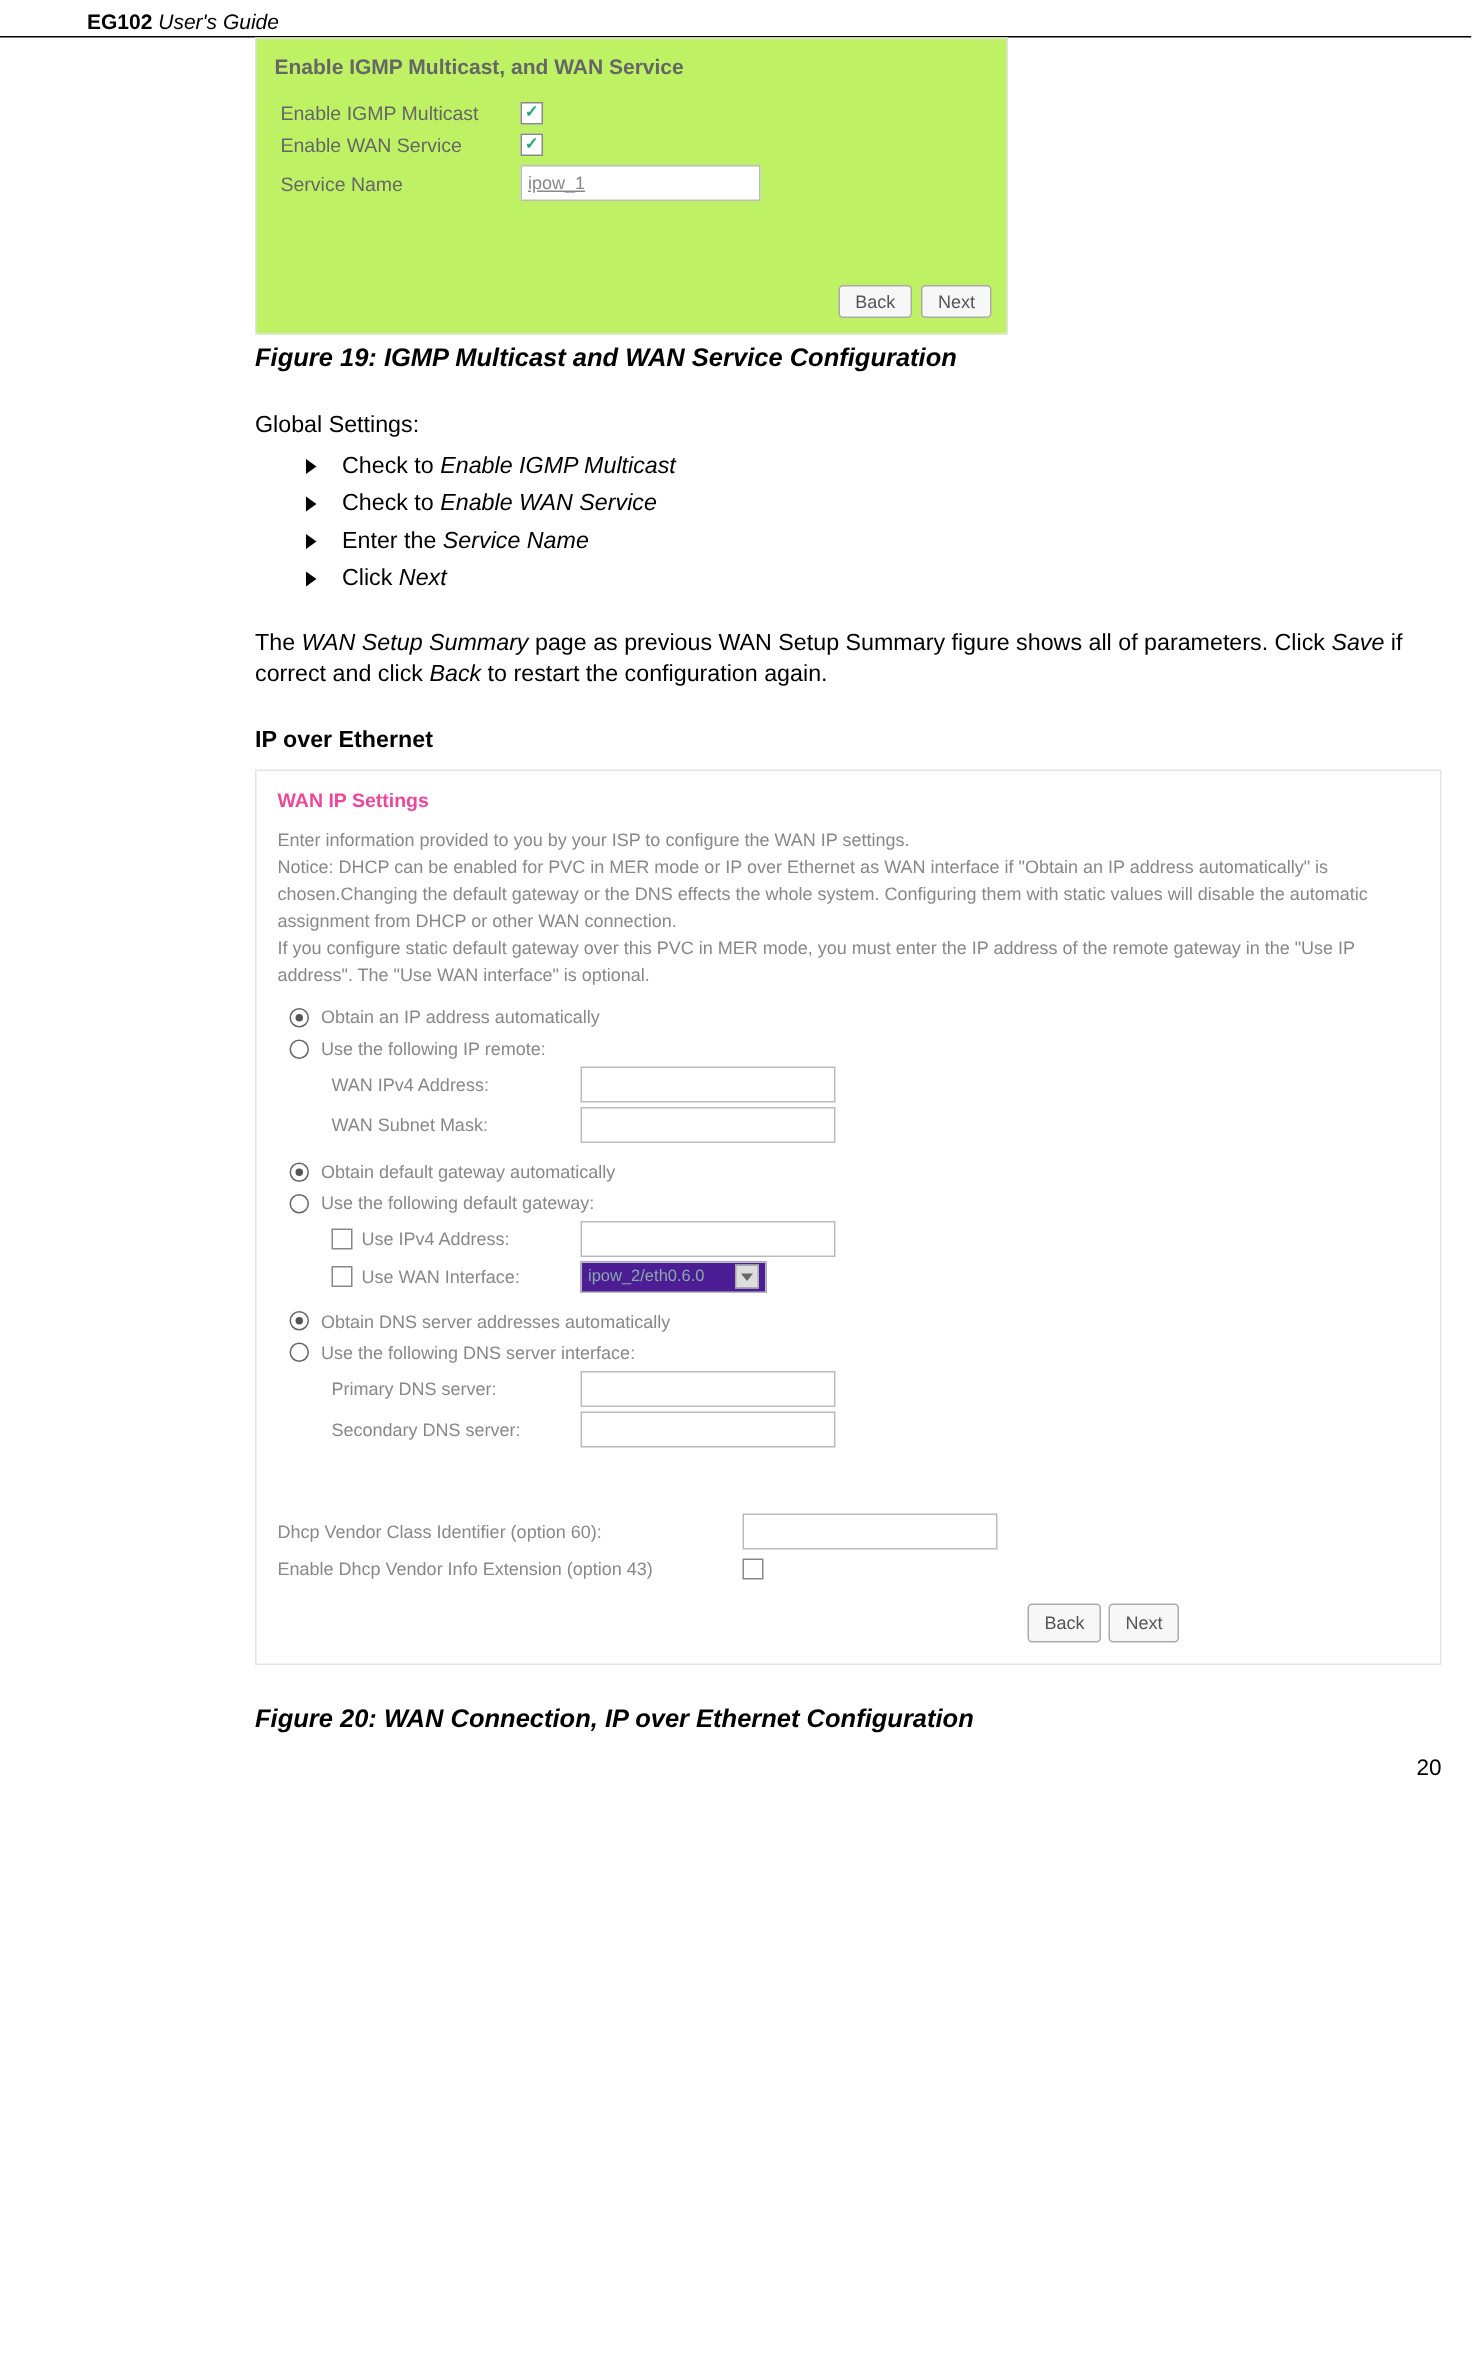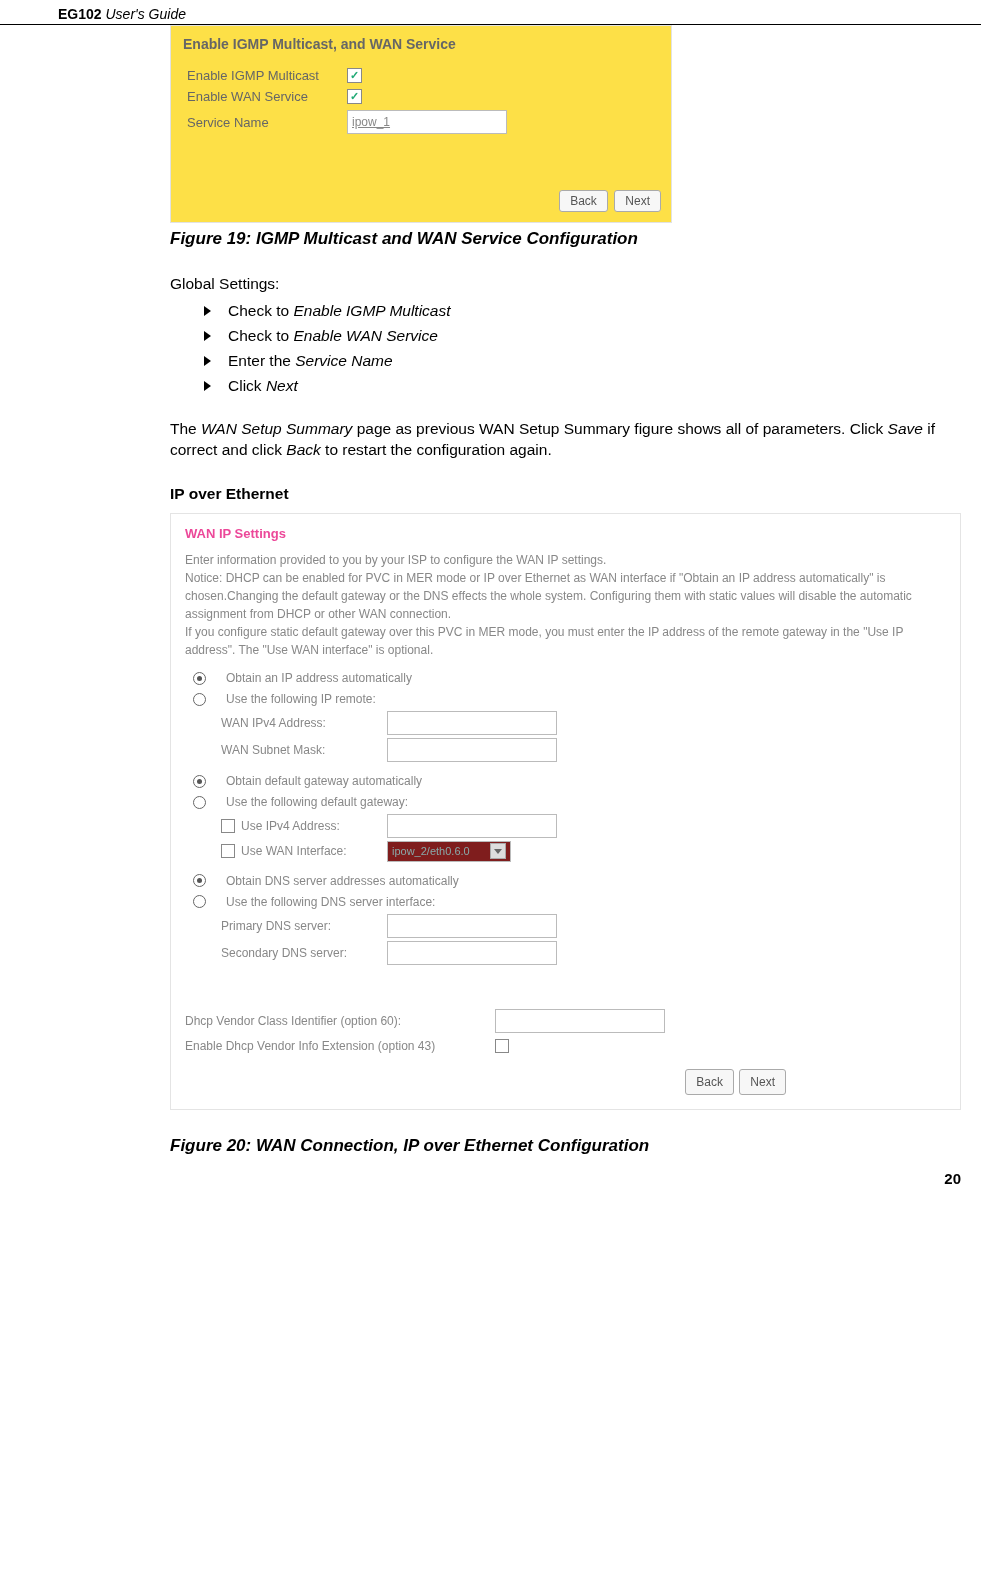--- a/index.html
+++ b/index.html
@@ -11,21 +11,21 @@
   }
   .header-bar {
     padding: 6px 10px 2px 10px;
     border-bottom: 1px solid #000;
     font-size: 14px;
   }
   .header-bar .thin { font-style: italic; font-weight: normal; }
   .content { padding: 0 20px 6px 170px; }
   .panel {
     border: 1px solid #e2e2e2;
-    background: #fde047;
+    background: #bef264;
     position: relative;
     margin-bottom: 0;
   }
   .panel-title {
     font-weight: bold;
     color: #666;
     padding: 10px 12px 6px 12px;
     font-size: 14px;
   }
   .panel-body { padding: 4px 16px 10px 16px; color:#666; font-size:13px; }
@@ -48,33 +48,33 @@
     content:""; position:absolute; left:4px; top:7px;
     border-left:7px solid #000; border-top:5px solid transparent; border-bottom:5px solid transparent;
   }
   em.ital { font-style: italic; }
   .bold { font-weight:bold;padding-left:48px; }
   .sec-title { font-weight:bold; font-size:15.5px; margin:24px 0 10px 0; }
 
   .wan-panel { border:1px solid #e4e4e4; background:#fff; padding:10px 14px 14px 14px; color:#888; font-size:12px; line-height:1.5; }
   .wan-panel h4 { margin:0 0 8px 0; color:#ec4899; font-size:13px; font-weight:bold;}
   .opt-group { margin:10px 0 10px 8px; }
-  .radio-row { display:flex; align-items:center; gap:20px; margin:3px 0; }
+  .radio-row { display:flex; align-items:center; gap:8px; margin:3px 0; }
   .sub-row { display:flex; align-items:center; margin:3px 0 3px 28px; gap:6px; }
   .sub-row .slbl { width:160px; }
   .checkbox { width:12px; height:12px; border:1px solid #888; display:inline-block; }
   .radio { width:11px; height:11px; border:1px solid #666; border-radius:50%; display:inline-flex; align-items:center; justify-content:center; }
   .radio.sel::after { content:""; width:5px; height:5px; background:#555; border-radius:50%; display:block;}
-  .select-like { border:1px solid #bbb; padding:1px 4px; font-size:11px; color:#8aa; background:#7f1d1d; display:inline-flex; align-items:center; gap:20px;}
+  .select-like { border:1px solid #bbb; padding:1px 4px; font-size:11px; color:#8aa; background:#4c1d95; display:inline-flex; align-items:center; gap:20px;}
   .select-like .caret { width:14px; height:14px; background:#ddd; border:1px solid #aaa; display:inline-flex; align-items:center; justify-content:center;}
   .select-like .caret::after { content:""; border-left:4px solid transparent; border-right:4px solid transparent; border-top:5px solid #666;}
   .vend-row { display:flex; align-items:center; margin:4px 0; }
   .vend-row .vlbl { width:310px; }
   .wan-btnbar { text-align:right; padding-top:10px; margin-right:160px;}
-  .page-num { text-align:right; font-weight:bold; font-size:15px; padding:4px 20px 6px 0; }
+  .page-num { text-align:right; font-weight:normal; font-size:15px; padding:4px 20px 6px 0; }
   .cb { width:13px; height:13px; border:1px solid #888; display:inline-flex; align-items:center; justify-content:center; background:#fff;}
   .cb.checked::after { content:"✓"; font-size:11px; color:#2a7; font-weight:bold; line-height:1;}
   .panel1 { width:500px; }
 </style>
 </head>
 <body>
 
 <div class="header-bar">
   <span class="bold">EG102</span>
   <span class="thin">User's Guide</span>

